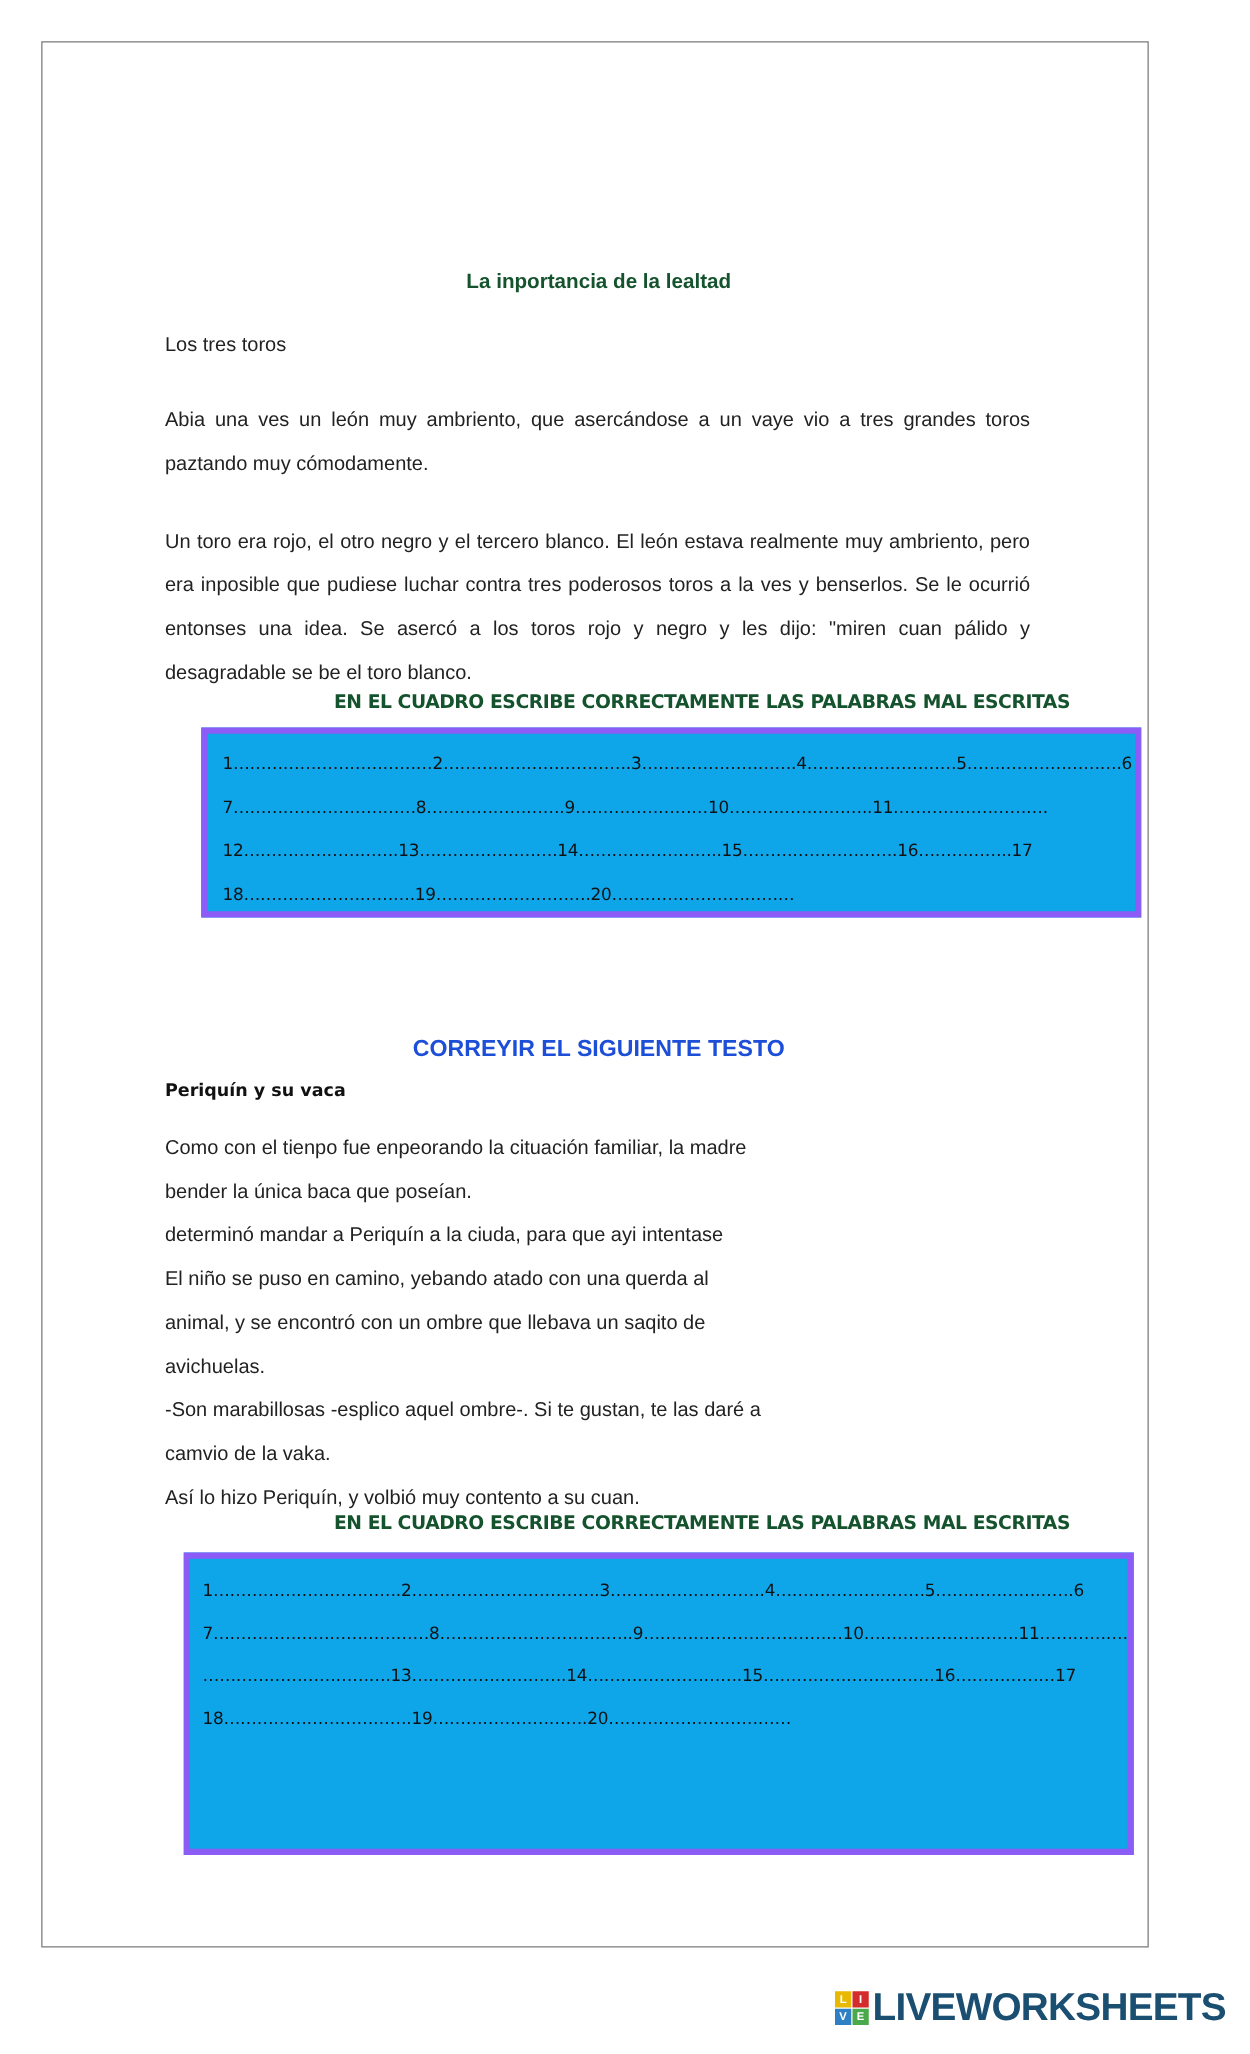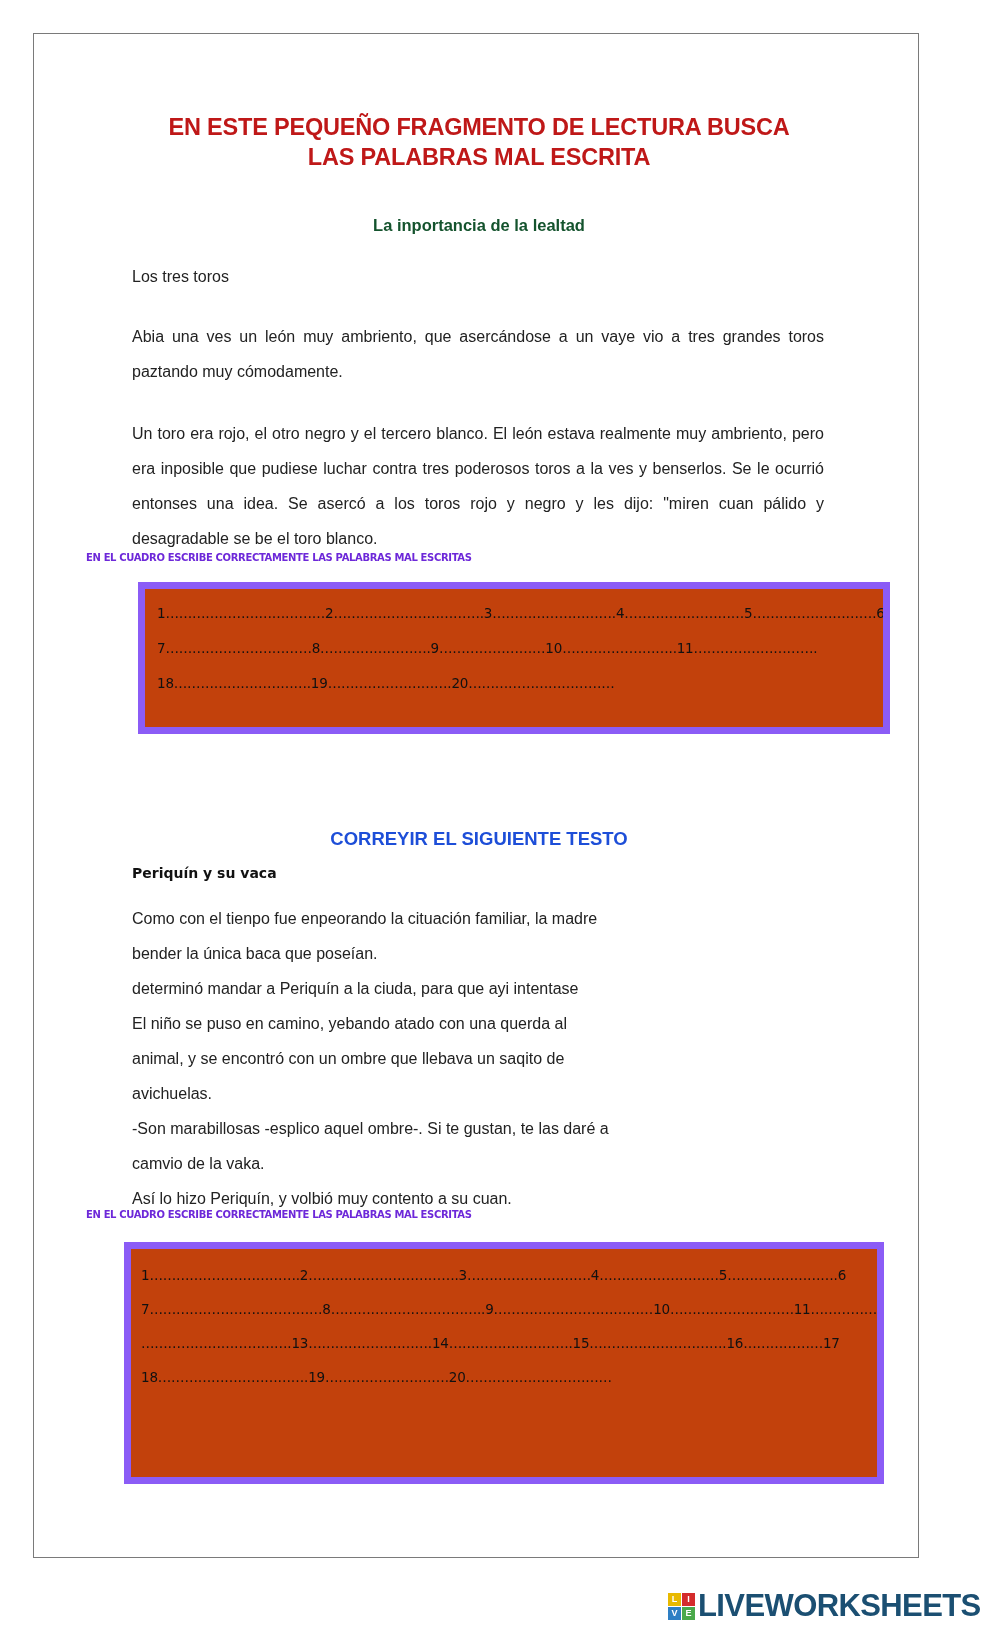--- a/index.html
+++ b/index.html
@@ -68,40 +68,41 @@
 
   .p-lostres   { left: 98px; top: 225px; width: 700px; }
   .p-abia      { left: 98px; top: 285px; width: 692px; }
   .p-untoro    { left: 98px; top: 382px; width: 692px; }
 
   
   .red-instruction {
     position: absolute;
     width: 770px;
     left: 52px;
-    text-align: left;
-    color: #6d28d9;
-    font-weight: bold;
-    font-size: 10px;
+    text-align: right;
+    color: #14532d;
+    font-weight: bold;
+    font-size: 15px;
     font-family: "DejaVu Sans", sans-serif;
     letter-spacing: -0.35px;
   }
   .red-instruction.first  { top: 518px; }
   .red-instruction.second { top: 1175px; }
 
   
   .answer-box {
     position: absolute;
-    border: 7px solid #8b5cf6;
+    border: 5px solid #8b5cf6;
     box-sizing: border-box;
-    background: #c2410c;
+    background: #0ea5e9;
     font-family: "DejaVu Sans", sans-serif;
     font-size: 13.5px;
     color: #111;
     overflow: hidden;
+    margin-left: 23px;
   }
   .answer-box.box-one {
     left: 104px;
     top: 548px;
     width: 752px;
     height: 152px;
   }
   .answer-box.box-two {
     left: 90px;
     top: 1208px;
@@ -194,38 +195,35 @@
     color: #1b4f72;
     letter-spacing: -0.6px;
   }
 </style>
 </head>
 <body>
 
 <div id="worksheet-page">
   <div class="inner">
 
-    <div class="main-title">
-      <span>EN ESTE PEQUEÑO FRAGMENTO DE LECTURA BUSCA</span>
-      <span class="line2">LAS PALABRAS MAL ESCRITA</span>
-    </div>
 
     <div class="story-heading">La inportancia de la lealtad</div>
 
     <div class="para p-lostres">Los tres toros</div>
 
     <div class="para p-abia justify">Abia una ves un león muy ambriento, que asercándose a un vaye vio a tres grandes toros paztando muy cómodamente.</div>
 
     <div class="para p-untoro justify">Un toro era rojo, el otro negro y el tercero blanco. El león estava realmente muy ambriento, pero era inposible que pudiese luchar contra tres poderosos toros a la ves y benserlos. Se le ocurrió entonses una idea. Se asercó a los toros rojo y negro y les dijo: "miren cuan pálido y desagradable se be el toro blanco.</div>
 
     <div class="red-instruction first">EN EL CUADRO ESCRIBE CORRECTAMENTE LAS PALABRAS MAL ESCRITAS</div>
 
     <div class="answer-box box-one">
       <div class="blank-row">1………………………………2…………………………….3……………………….4………………………5……………………….6</div>
       <div class="blank-row">7……………………………8…………………….9……………………10……………………..11……………………….</div>
+      <div class="blank-row">12……………………….13…………………….14……………………..15……………………….16……………..17</div>
       <div class="blank-row">18………………………….19……………………….20……………………………</div>
     </div>
 
     <div class="section-title">CORREYIR EL SIGUIENTE TESTO</div>
 
     <div class="subheading">Periquín y su vaca</div>
 
     <div class="p-block2">
       <div class="blk">Como con el tienpo fue enpeorando la cituación familiar, la madre</div>
       <div class="blk">bender la única baca que poseían.</div>

